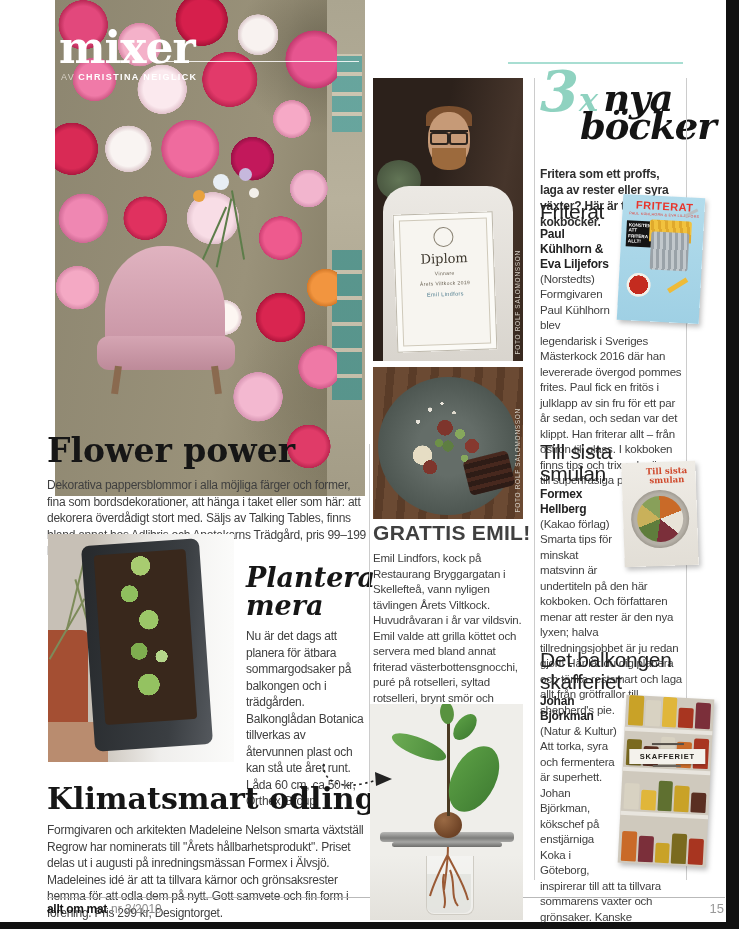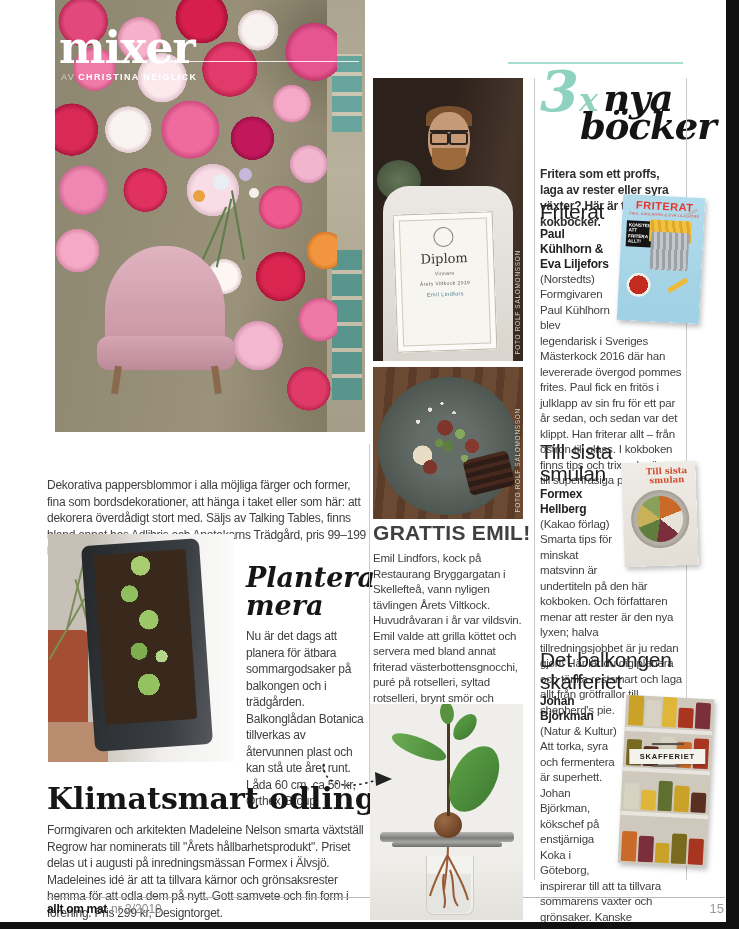--- a/index.html
+++ b/index.html
@@ -4,21 +4,21 @@
 <style>
   html,body{margin:0;padding:0;background:#fff;}
   .page{position:relative;width:739px;height:929px;background:#ffffff;overflow:hidden;
         font-family:"Liberation Sans",sans-serif;color:#3d3d3d;}
   .abs{position:absolute;}
   
   .serif{font-family:"DejaVu Serif",serif;font-weight:700;color:#161616;}
   .body-txt{font-size:12px;line-height:16.5px;letter-spacing:-0.25px;color:#3f3f3f;}
   .rc-body{font-size:11.5px;line-height:15.5px;letter-spacing:-0.2px;color:#3f3f3f;}
   
-  .flower-photo{left:55px;top:0;width:310px;height:432px;background:#948d74;overflow:hidden;}
+  .flower-photo{left:55px;top:0;width:310px;height:496px;background:#948d74;overflow:hidden;}
   .wall-texture{position:absolute;inset:0;background:
      radial-gradient(120px at 85% 10%,rgba(70,66,50,.45),transparent 70%),
      radial-gradient(140px at 90% 80%,rgba(120,113,90,.5),transparent 70%),
      linear-gradient(100deg,#8d8670 0%,#9a927a 60%,#7d765f 100%);}
   .door-strip{position:absolute;right:0;top:0;width:38px;height:100%;
      background:linear-gradient(#aba590,#b8b19c 40%,#a39c86);}
   .panes-top{position:absolute;right:3px;top:54px;width:30px;height:78px;
      background:repeating-linear-gradient(0deg,#5fa49e 0 16px,#cfc8b4 16px 20px);opacity:.9;}
   .panes-bottom{position:absolute;right:3px;top:250px;width:30px;height:150px;
      background:repeating-linear-gradient(0deg,#4f938c 0 22px,#c8c1ad 22px 26px);opacity:.9;}
@@ -269,20 +269,21 @@
     <div class="chair-seat"></div>
     <div class="chair-leg cl1"></div>
     <div class="chair-leg cl2"></div>
     <div class="mx-title">mixer</div>
     <div class="mx-line"></div>
     <div class="mx-byline">
       <span class="av">AV</span><span>CHRISTINA NEIGLICK</span>
     </div>
   </div>
 
+  <div class="abs serif fp-title">Flower power</div>
   <div class="abs body-txt fp-body">Dekorativa pappersblommor i alla möjliga färger och former, fina som bordsdekorationer, att hänga i taket eller som här: att dekorera överdådigt stort med. Säljs av Talking Tables, finns bland annat hos Adlibris och Apotekarns Trädgård, pris 99–199 kr/set.</div>
 
   <div class="abs planter-photo">
     <div class="pot"></div>
     <div class="brick"></div>
     <div class="olive o1"></div>
     <div class="olive o2"></div>
     <div class="olive o3"></div>
     <div class="pbox">
       <div class="psoil">

